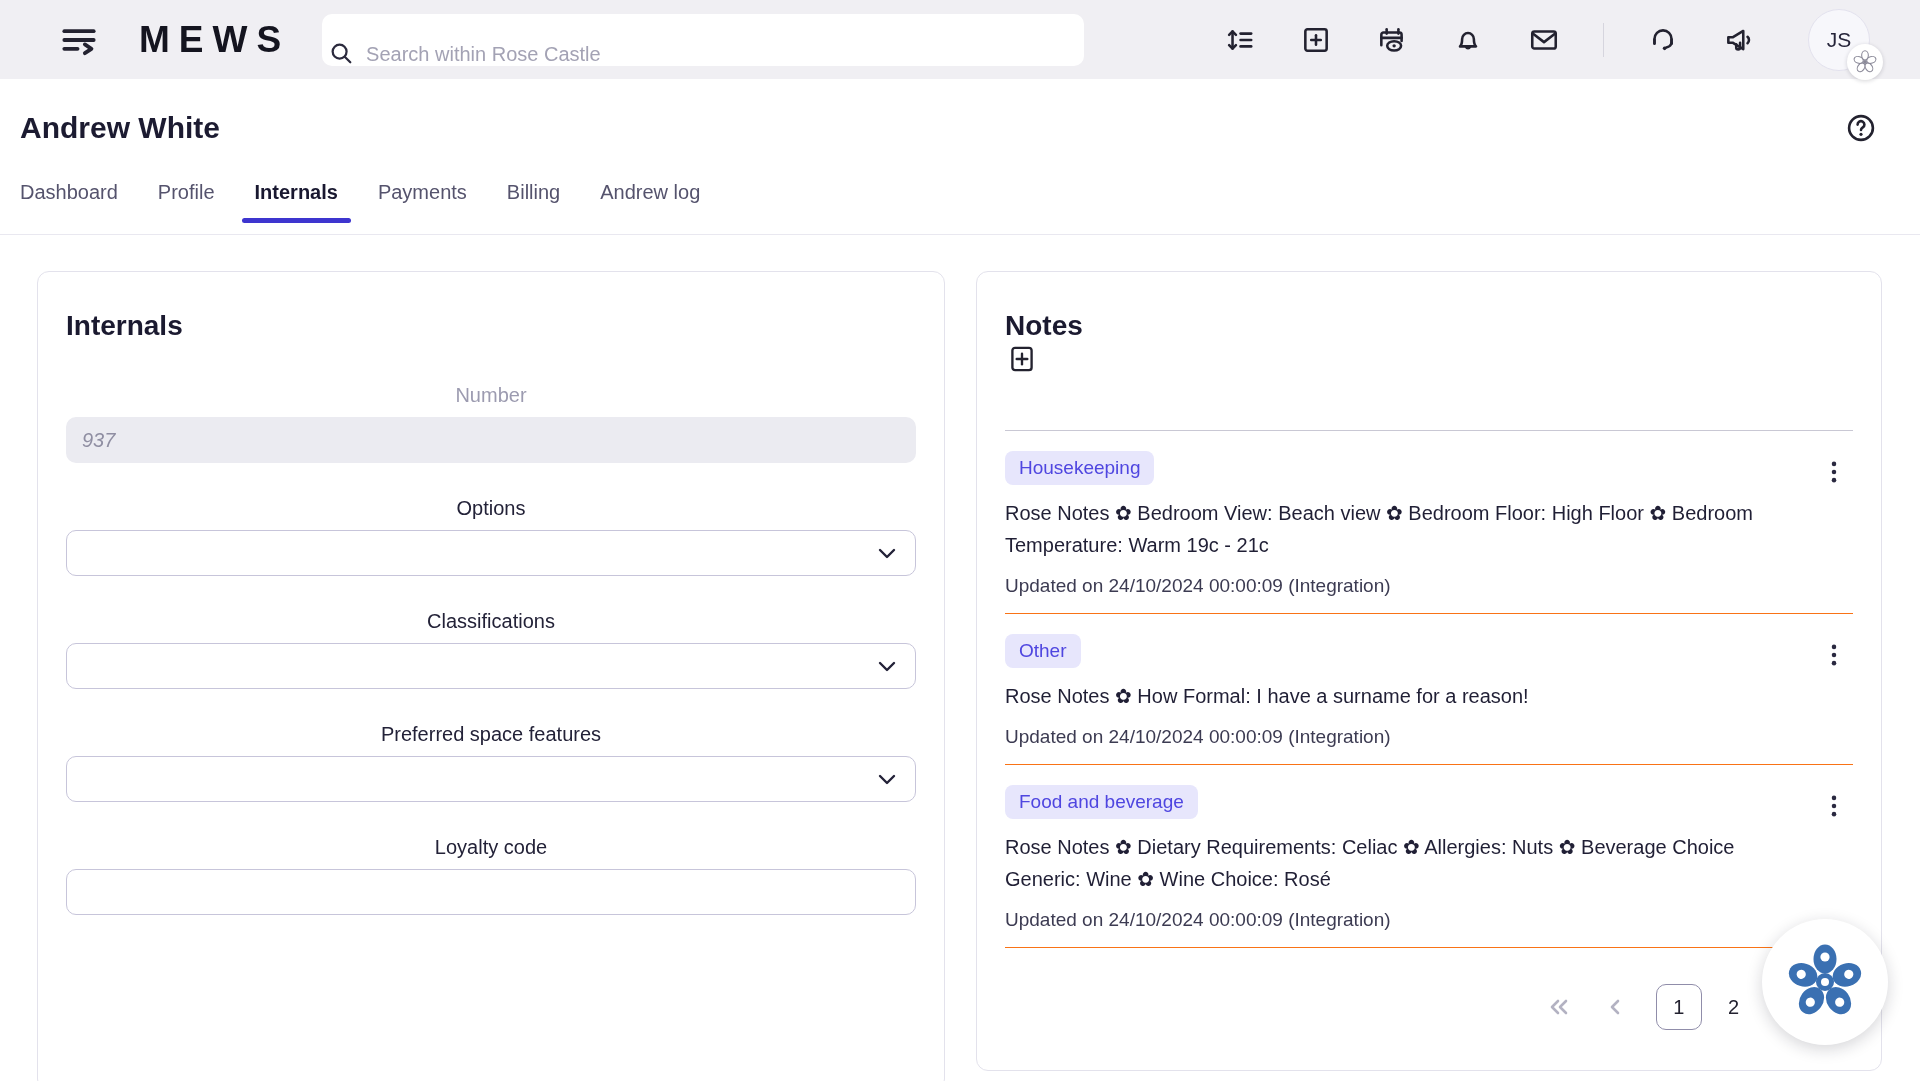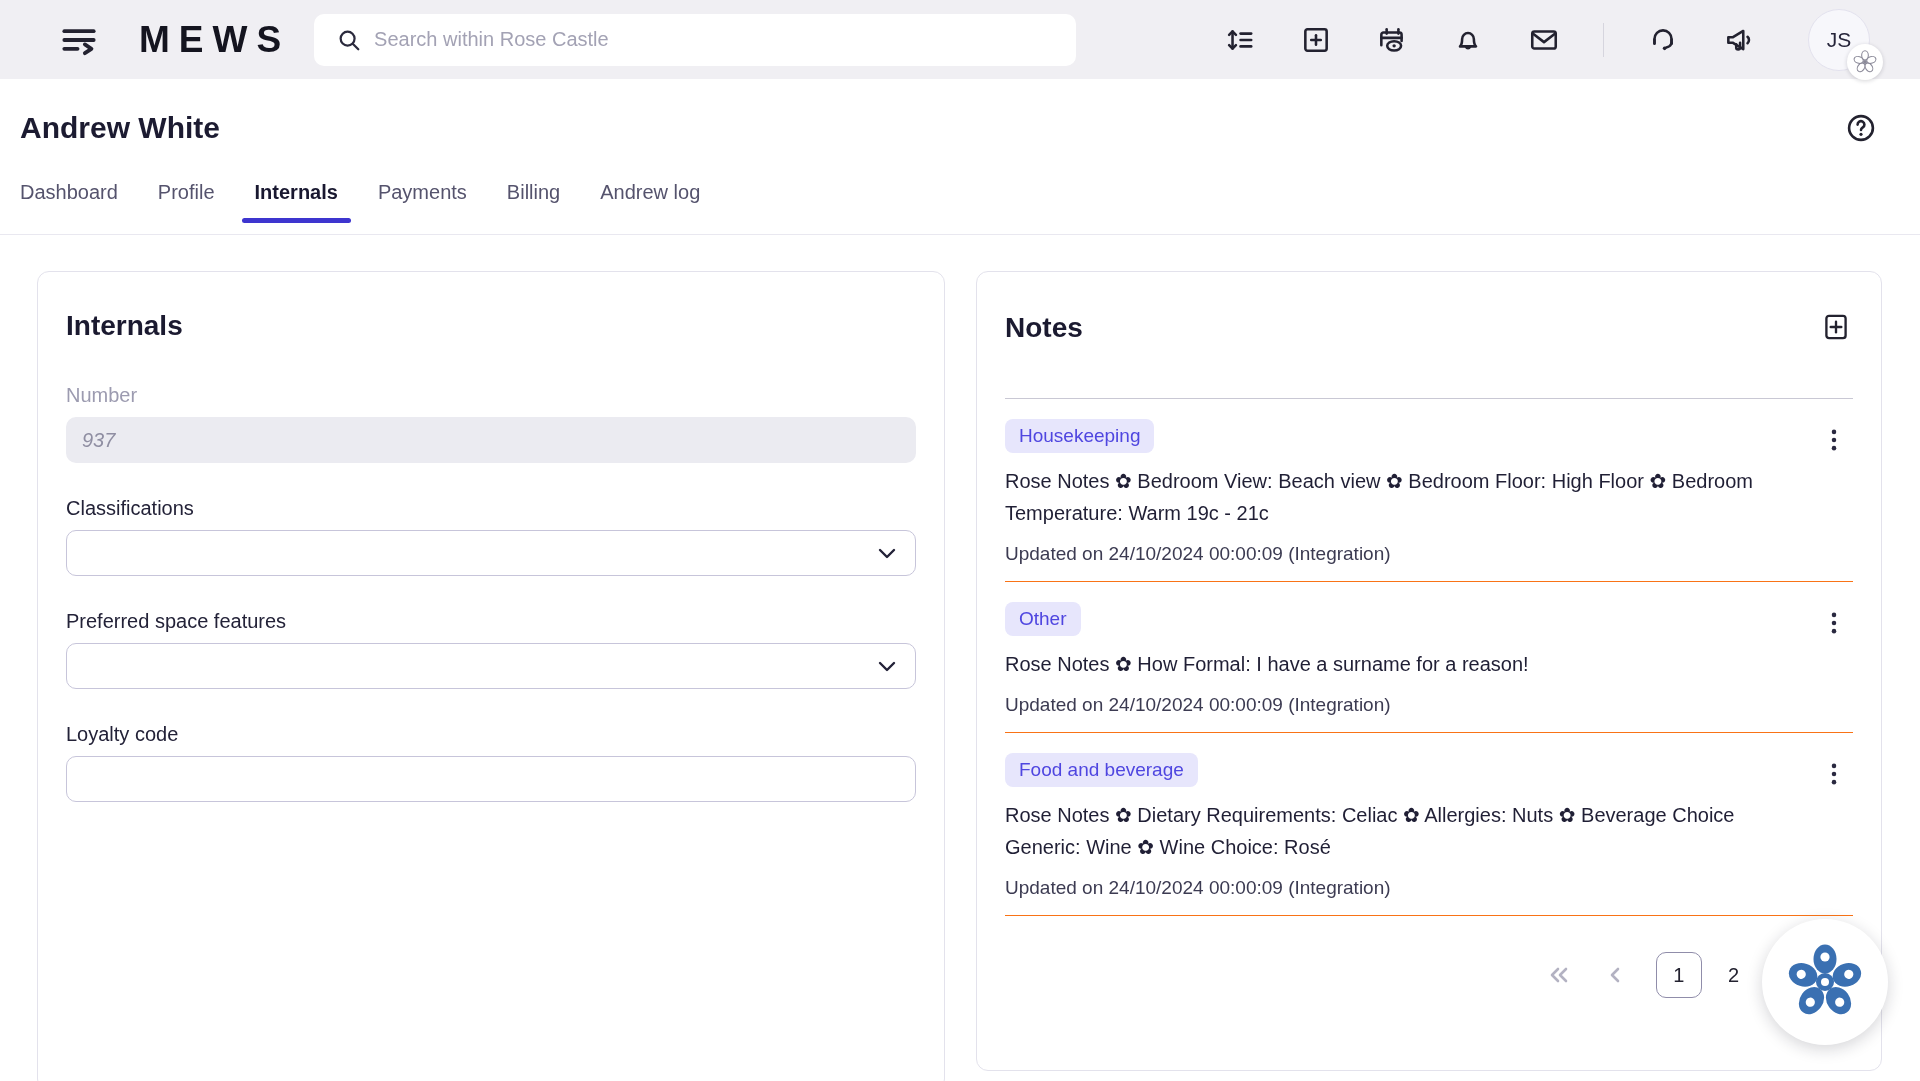--- a/index.html
+++ b/index.html
@@ -5,22 +5,22 @@
   * { box-sizing: border-box; margin: 0; padding: 0; }
   html,body { width:1920px; height:1081px; overflow:hidden; background:#fff;
     font-family:"Liberation Sans","DejaVu Sans",sans-serif; color:#201f35; }
   .topbar { display:flex; align-items:center; height:79px; background:#f0eff3;
     padding:0 50px 0 57px; position:relative; }
   .iconbtn { background:none; border:none; cursor:pointer; display:flex;
     align-items:center; justify-content:center; color:#232230; padding:0; }
   .menu-btn { width:44px; height:44px; }
   .logo { font-size:37px; font-weight:800; letter-spacing:9px; color:#14141f;
     margin-left:38px; user-select:none; }
-  .searchbox { margin-left:24px; width:762px; height:52px; background:#fff;
-    border-radius:10px; display:flex; align-items:center; padding:0 22px; }
+  .searchbox { margin-left:32px; width:762px; height:52px; background:#fff;
+    border-radius:10px; display:flex; align-items:flex-end; padding:0 6px; }
   .searchbox svg { flex:none; color:#2b2a3d; }
   .searchbox input { border:none; outline:none; background:transparent; flex:1;
     margin-left:12px; font-size:20px; color:#2a2940;
     font-family:"Liberation Sans",sans-serif; }
   .searchbox input::placeholder { color:#a3a2b4; }
   .topbar-right { margin-left:auto; display:flex; align-items:center; gap:30px; }
   .topbar-right .iconbtn { width:46px; height:46px; }
   .vdivider { width:1px; height:34px; background:#d6d5de; margin:0 6px; }
   .avatar { width:62px; height:62px; border-radius:50%; background:#f7f7fb;
     border:1.5px solid #e3e2ee; display:flex; align-items:center; justify-content:center;
@@ -45,32 +45,32 @@
     bottom:11px; height:5px; border-radius:3px; background:#3e35cf; }
 
   .content { display:flex; gap:31px; padding:36px 37px 0; align-items:flex-start; }
   .card { border:1px solid #e3e2ec; border-radius:12px; background:#fff; }
   .card-internals { width:908px; padding:38px 28px; height:820px; }
   .card-notes { width:906px; padding:38px 28px 0; height:800px; position:relative; }
   .card h2 { font-size:28px; font-weight:700; color:#1b1a30; }
 
   .field-group { margin-top:34px; }
   .field-group:first-of-type { margin-top:42px; }
-  .field-label { display:block; font-size:20px; color:#232238; margin-bottom:10px; }
+  .field-label { display:block; font-size:20px; color:#232238; margin-bottom:10px;text-align:center; }
   .field-label.muted { color:#9c9bb0; }
   .control { width:100%; height:46px; border-radius:10px; font-size:20px; }
   .input-disabled { background:#ebebf1; border:none; color:#8f8ea2; padding:0 16px;
     font-family:"Liberation Sans",sans-serif;font-style:italic; }
   .select { border:1.5px solid #c7c5da; background:#fff; display:flex;
     align-items:center; justify-content:space-between; padding:0 16px; cursor:pointer; }
   .select .sel-value { color:#232238; }
   .input-text { border:1.5px solid #c7c5da; background:#fff; padding:0 16px;
     color:#232238; font-family:"Liberation Sans",sans-serif; outline:none; }
 
-  .notes-head { display:flex; align-items:flex-end; justify-content:space-between; }
+  .notes-head { display:flex; align-items:flex-start; justify-content:space-between;flex-direction:column; }
   .add-note-btn { width:34px; height:34px; }
   .notes-divider { border:none; border-top:1px solid #c9c8d4; margin-top:54px; }
   .note-row { padding:20px 0 16px; border-bottom:1px solid #f97316; position:relative; }
   .note-badge { display:inline-block; background:#e7e6fc; color:#4f46e0;
     font-size:19px; padding:6px 14px; border-radius:8px; }
   .note-text { font-size:20px; line-height:1.6; color:#201f35; max-width:780px;
     margin-top:12px; }
   .note-updated { font-size:19px; color:#3c3b52; margin-top:14px; }
   .kebab-btn { position:absolute; right:2px; top:24px; width:34px; height:34px; }
 
@@ -219,20 +219,29 @@
 <main class="content">
 
   <section class="card card-internals">
     <h2>Internals</h2>
 
     <div class="field-group">
       <label class="field-label muted">Number</label>
       <input class="control input-disabled" disabled="" value="937" style="">
     </div>
 
+    <div class="field-group">
+      <label class="field-label">Options</label>
+      <div class="control select">
+        <span class="sel-value"></span>
+        <svg width="24" height="24" viewBox="0 0 24 24" fill="none" stroke="#232238" stroke-width="2.4" stroke-linecap="round" stroke-linejoin="round">
+            <path d="M5 9l7 7 7-7"></path>
+          </svg>
+      </div>
+    </div>
 
     <div class="field-group">
       <label class="field-label">Classifications</label>
       <div class="control select">
         <span class="sel-value"></span>
         <svg width="24" height="24" viewBox="0 0 24 24" fill="none" stroke="#232238" stroke-width="2.4" stroke-linecap="round" stroke-linejoin="round">
             <path d="M5 9l7 7 7-7"></path>
           </svg>
       </div>
     </div>

